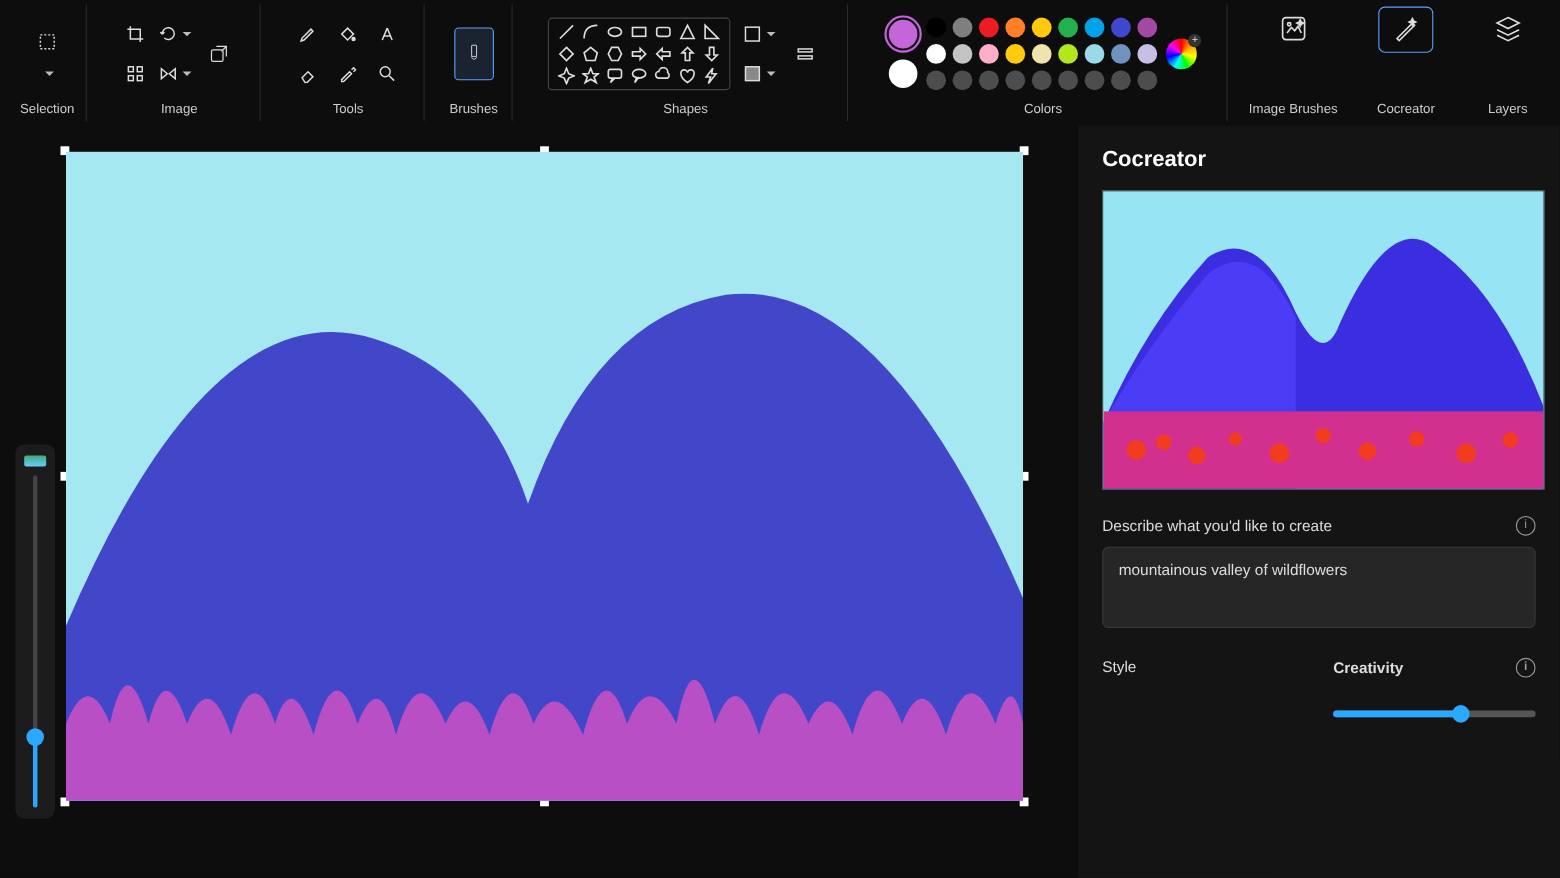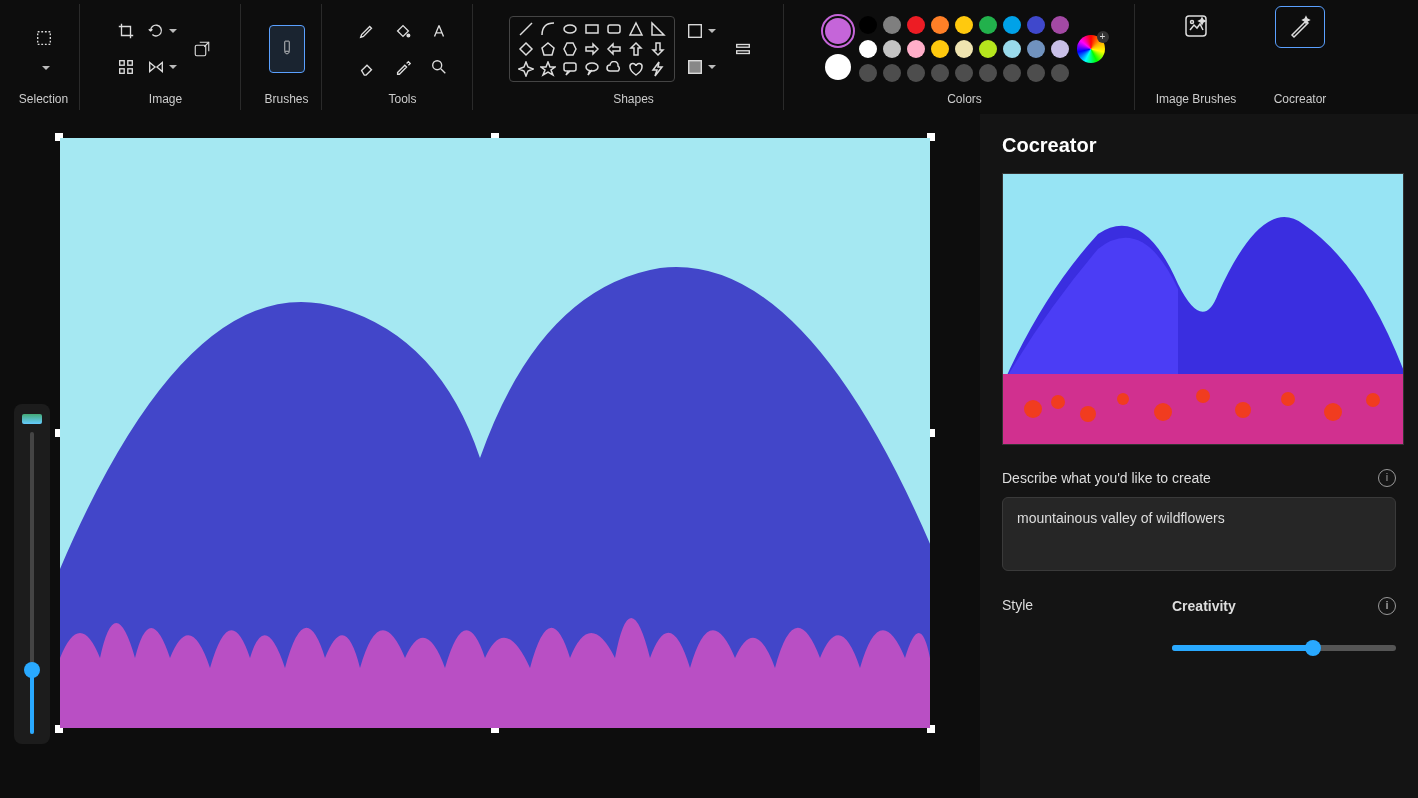--- a/index.html
+++ b/index.html
@@ -43,21 +43,21 @@
   .h-ml{top:50%;left:-5px;margin-top:-4px;} .h-mr{top:50%;right:-5px;margin-top:-4px;}
   .h-bl{bottom:-5px;left:-5px;} .h-bm{bottom:-5px;left:50%;margin-left:-4px;} .h-br{bottom:-5px;right:-5px;}
   .canvas{width:100%;height:100%;background:#a5e8f2;position:relative;overflow:hidden;}
   .sidepanel{width:438px;background:#141414;padding:20px 22px;overflow:hidden;}
   .panel-title{font-size:20px;font-weight:600;color:#fff;margin-bottom:16px;}
   .preview-box{width:402px;height:272px;border:1px solid #333;background:#a5e8f2;position:relative;overflow:hidden;margin-bottom:24px;}
   .label-row{display:flex;justify-content:space-between;align-items:center;margin-bottom:10px;}
   .field-label{font-size:14px;color:#ddd;}
   .info-icon{width:18px;height:18px;border:1.5px solid #999;border-radius:50%;font-size:11px;line-height:15px;text-align:center;color:#999;cursor:pointer;}
   .prompt-box{width:100%;height:74px;background:#262626;border:1px solid #3a3a3a;border-radius:6px;padding:12px 14px;color:#ddd;font-size:14px;resize:none;margin-bottom:22px;}
-  .controls-row{display:flex;}
+  .controls-row{display:flex;gap:40px;}
   .style-col{flex:0 0 170px;}
   .select-box{margin-top:12px;height:44px;background:#262626;border:1px solid #3a3a3a;border-radius:6px;display:flex;align-items:center;padding:0 12px;gap:10px;cursor:pointer;}
   .select-ico{width:20px;height:20px;border-radius:50%;background:radial-gradient(circle at 30% 30%,#666,#222);}
   .select-text{flex:1;font-size:14px;}
   .chev{border:5px solid transparent;border-top-color:#bbb;transform:translateY(3px);}
   .creativity-col{flex:1;font-weight:bold;}
   .c-slider{margin-top:30px;position:relative;height:6px;background:#555;border-radius:3px;}
   .c-fill{position:absolute;left:0;top:0;height:6px;background:#29a9ff;border-radius:3px;}
   .c-thumb{position:absolute;top:-5px;width:16px;height:16px;border-radius:50%;background:#29a9ff;}
 </style>
@@ -113,72 +113,72 @@
         <svg viewBox="0 0 24 24">
             <rect x="3" y="7" width="14" height="14" rx="2"></rect>
             <path d="M9 3h12v12"></path>
             <path d="M15 9l6-6"></path>
           </svg>
       </div>
     </div>
     <div class="group-label">Image</div>
   </div>
 
+  <div class="group" style="width:140px;">
+    <div class="group-body col">
+      <div class="row">
+        <div class="icon-btn">
+            <svg viewBox="0 0 20 20">
+              <path d="M3 17l3-1 9-9-2-2-9 9z"></path>
+            </svg>
+          </div>
+        <div class="icon-btn">
+            <svg viewBox="0 0 20 20">
+              <path d="M4 10l6-6 6 6-6 6z"></path>
+              <circle cx="16" cy="15" r="1.5" fill="#ddd"></circle>
+            </svg>
+          </div>
+        <div class="icon-btn">
+            <svg viewBox="0 0 20 20">
+              <path d="M10 4l-5 12M10 4l5 12M7 12h6"></path>
+            </svg>
+          </div>
+      </div>
+      <div class="row">
+        <div class="icon-btn">
+            <svg viewBox="0 0 20 20">
+              <path d="M4 14l6-6 5 5-6 6H7z"></path>
+            </svg>
+          </div>
+        <div class="icon-btn">
+            <svg viewBox="0 0 20 20">
+              <path d="M4 16l8-8 2 2-8 8H4zM14 6l2-2 2 2-2 2"></path>
+            </svg>
+          </div>
+        <div class="icon-btn">
+            <svg viewBox="0 0 20 20">
+              <circle cx="8" cy="8" r="5"></circle>
+              <path d="M12 12l5 5"></path>
+            </svg>
+          </div>
+      </div>
+    </div>
+    <div class="group-label">Tools</div>
+  </div>
+
   <div class="group" style="width:70px;">
     <div class="group-body">
       <div class="icon-btn active" style="width:36px;height:48px;">
         <svg viewBox="0 0 24 32">
             <rect x="8" y="2" width="8" height="18" rx="1"></rect>
             <path d="M8 20c0 6 8 6 8 0"></path>
           </svg>
       </div>
     </div>
     <div class="group-label">Brushes</div>
-  </div>
-
-  <div class="group" style="width:140px;">
-    <div class="group-body col">
-      <div class="row">
-        <div class="icon-btn">
-            <svg viewBox="0 0 20 20">
-              <path d="M3 17l3-1 9-9-2-2-9 9z"></path>
-            </svg>
-          </div>
-        <div class="icon-btn">
-            <svg viewBox="0 0 20 20">
-              <path d="M4 10l6-6 6 6-6 6z"></path>
-              <circle cx="16" cy="15" r="1.5" fill="#ddd"></circle>
-            </svg>
-          </div>
-        <div class="icon-btn">
-            <svg viewBox="0 0 20 20">
-              <path d="M10 4l-5 12M10 4l5 12M7 12h6"></path>
-            </svg>
-          </div>
-      </div>
-      <div class="row">
-        <div class="icon-btn">
-            <svg viewBox="0 0 20 20">
-              <path d="M4 14l6-6 5 5-6 6H7z"></path>
-            </svg>
-          </div>
-        <div class="icon-btn">
-            <svg viewBox="0 0 20 20">
-              <path d="M4 16l8-8 2 2-8 8H4zM14 6l2-2 2 2-2 2"></path>
-            </svg>
-          </div>
-        <div class="icon-btn">
-            <svg viewBox="0 0 20 20">
-              <circle cx="8" cy="8" r="5"></circle>
-              <path d="M12 12l5 5"></path>
-            </svg>
-          </div>
-      </div>
-    </div>
-    <div class="group-label">Tools</div>
   </div>
 
   <div class="group" style="width:300px;">
     <div class="group-body" style="gap:10px;">
       <div class="shapes-box">
         <div class="shape-row">
           <svg viewBox="0 0 16 16">
               <path d="M2 14L14 2"></path>
             </svg>
           <svg viewBox="0 0 16 16">
@@ -332,20 +332,30 @@
   <div class="group" style="width:86px;border-right:none;">
     <div class="tall-btn active">
       <svg viewBox="0 0 28 28">
           <path d="M6 22L20 8l2 2L8 24z"></path>
           <path d="M20 4l1 2 2 1-2 1-1 2-1-2-2-1 2-1z" fill="#ddd"></path>
         </svg>
     </div>
     <div class="group-label">Cocreator</div>
   </div>
 
+  <div class="group" style="width:80px;border-right:none;">
+    <div class="tall-btn">
+      <svg viewBox="0 0 28 28">
+          <path d="M14 4l10 5-10 5-10-5z"></path>
+          <path d="M4 15l10 5 10-5"></path>
+          <path d="M4 20l10 5 10-5"></path>
+        </svg>
+    </div>
+    <div class="group-label">Layers</div>
+  </div>
 </div>
 
 <div class="workspace">
   <div class="canvas-area">
 
     <div class="brush-slider">
       <div class="brush-preview"></div>
       <div class="slider-track">
         <div class="slider-fill" style="height:22%;"></div>
         <div class="slider-thumb" style="top:76%;"></div>

